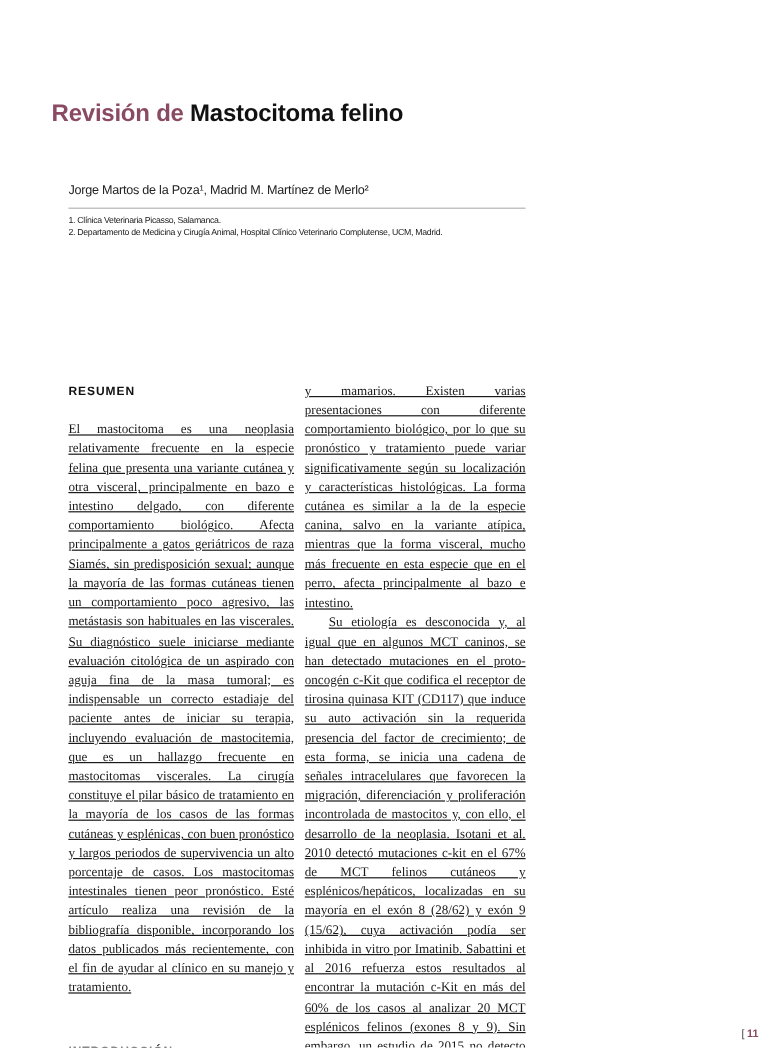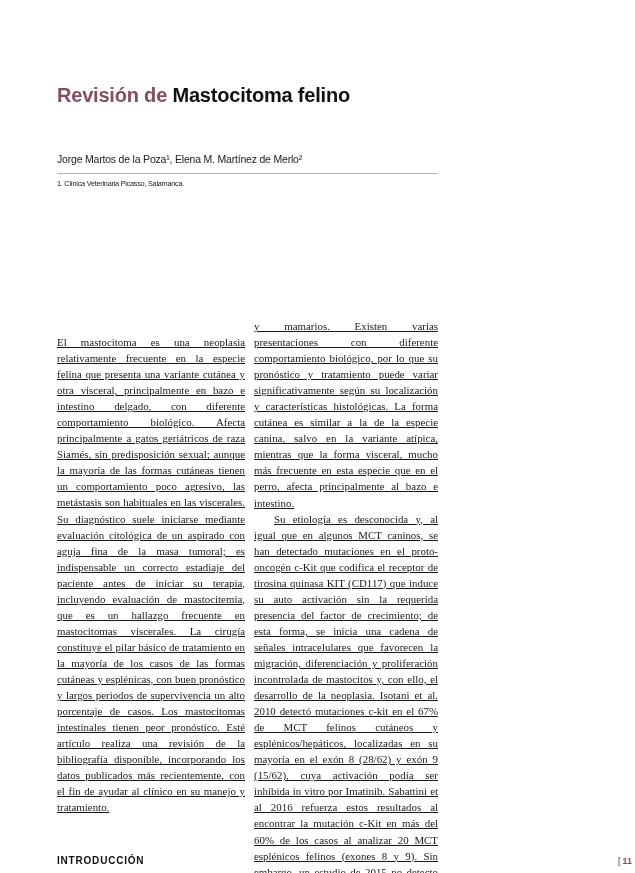--- a/index.html
+++ b/index.html
@@ -1,18 +1,18 @@
 <!DOCTYPE html>
 <html><head>
 <meta charset="utf-8">
 <style>
   html, body { margin: 0; padding: 0; background: #ffffff; }
   body { width: 635px; height: 873px; position: relative; overflow: hidden; color: #1a1a1a; }
   .title {
-    position: absolute; left: 57px; top: 84px;
+    position: absolute; left: 43px; top: 84px;
     font-family: "Liberation Sans", sans-serif; font-weight: bold;
     font-size: 20px; letter-spacing: -0.2px; white-space: nowrap;
   }
   .title .pre { color: #8a4a62; }
   .title .main { color: #111111; }
   .authors {
     position: absolute; left: 57px; top: 153px;
     font-family: "Liberation Sans", sans-serif; font-size: 10.5px; color: #222;
     white-space: nowrap; letter-spacing: -0.2px;
   }
@@ -48,27 +48,29 @@
   .pagenum .bracket { color: #444; font-weight: normal; margin-right: 2px; }
 </style>
 </head>
 <body>
 
 <div class="title">
   <span class="pre">Revisión de</span>
   <span class="main">Mastocitoma felino</span>
 </div>
 
-<div class="authors">Jorge Martos de la Poza¹, Elena M. Martínez de Merlo²</div>
+<div class="authors">Jorge Martos de la Poza¹, Madrid M. Martínez de Merlo²</div>
 <div class="rule"></div>
 <div class="affils">
   <div>1. Clínica Veterinaria Picasso, Salamanca.</div>
+  <div>2. Departamento de Medicina y Cirugía Animal, Hospital Clínico Veterinario Complutense, UCM, Madrid.</div>
 </div>
 
 <div class="col left">
+  <div class="heading">RESUMEN</div>
   <div class="gap1"></div>
   <p>El mastocitoma es una neoplasia relativamente frecuente en la especie felina que presenta una variante cutánea y otra visceral, principalmente en bazo e intestino delgado, con diferente comportamiento biológico. Afecta principalmente a gatos geriátricos de raza Siamés, sin predisposición sexual; aunque la mayoría de las formas cutáneas tienen un comportamiento poco agresivo, las metástasis son habituales en las viscerales. Su diagnóstico suele iniciarse mediante evaluación citológica de un aspirado con aguja fina de la masa tumoral; es indispensable un correcto estadiaje del paciente antes de iniciar su terapia, incluyendo evaluación de mastocitemia, que es un hallazgo frecuente en mastocitomas viscerales. La cirugía constituye el pilar básico de tratamiento en la mayoría de los casos de las formas cutáneas y esplénicas, con buen pronóstico y largos periodos de supervivencia un alto porcentaje de casos. Los mastocitomas intestinales tienen peor pronóstico. Esté artículo realiza una revisión de la bibliografía disponible, incorporando los datos publicados más recientemente, con el fin de ayudar al clínico en su manejo y tratamiento.</p>
   <div class="gap2"></div>
   <div class="heading">INTRODUCCIÓN</div>
 
 </div>
 
 <div class="col right">
   <p>y mamarios. Existen varias presentaciones con diferente comportamiento biológico, por lo que su pronóstico y tratamiento puede variar significativamente según su localización y características histológicas. La forma cutánea es similar a la de la especie canina, salvo en la variante atípica, mientras que la forma visceral, mucho más frecuente en esta especie que en el perro, afecta principalmente al bazo e intestino.</p>
   <p class="indent">Su etiología es desconocida y, al igual que en algunos MCT caninos, se han detectado mutaciones en el proto-oncogén c-Kit que codifica el receptor de tirosina quinasa KIT (CD117) que induce su auto activación sin la requerida presencia del factor de crecimiento; de esta forma, se inicia una cadena de señales intracelulares que favorecen la migración, diferenciación y proliferación incontrolada de mastocitos y, con ello, el desarrollo de la neoplasia. Isotani et al. 2010 detectó mutaciones c-kit en el 67% de MCT felinos cutáneos y esplénicos/hepáticos, localizadas en su mayoría en el exón 8 (28/62) y exón 9 (15/62), cuya activación podía ser inhibida in vitro por Imatinib. Sabattini et al 2016 refuerza estos resultados al encontrar la mutación c-Kit en más del 60% de los casos al analizar 20 MCT esplénicos felinos (exones 8 y 9). Sin embargo, un estudio de 2015 no detecto ninguna mutación en los exones 8, 9, 11 y 17 en doce casos de MCT intestinal y en cuatro ganglios metastásicos.</p>

